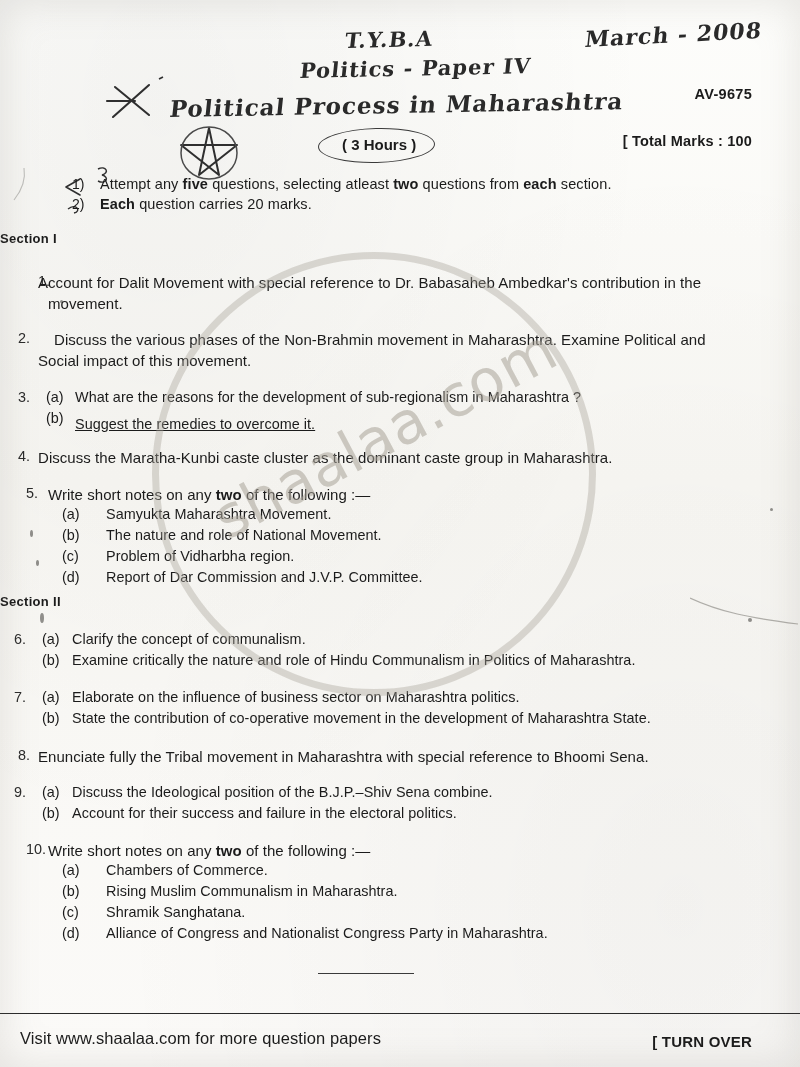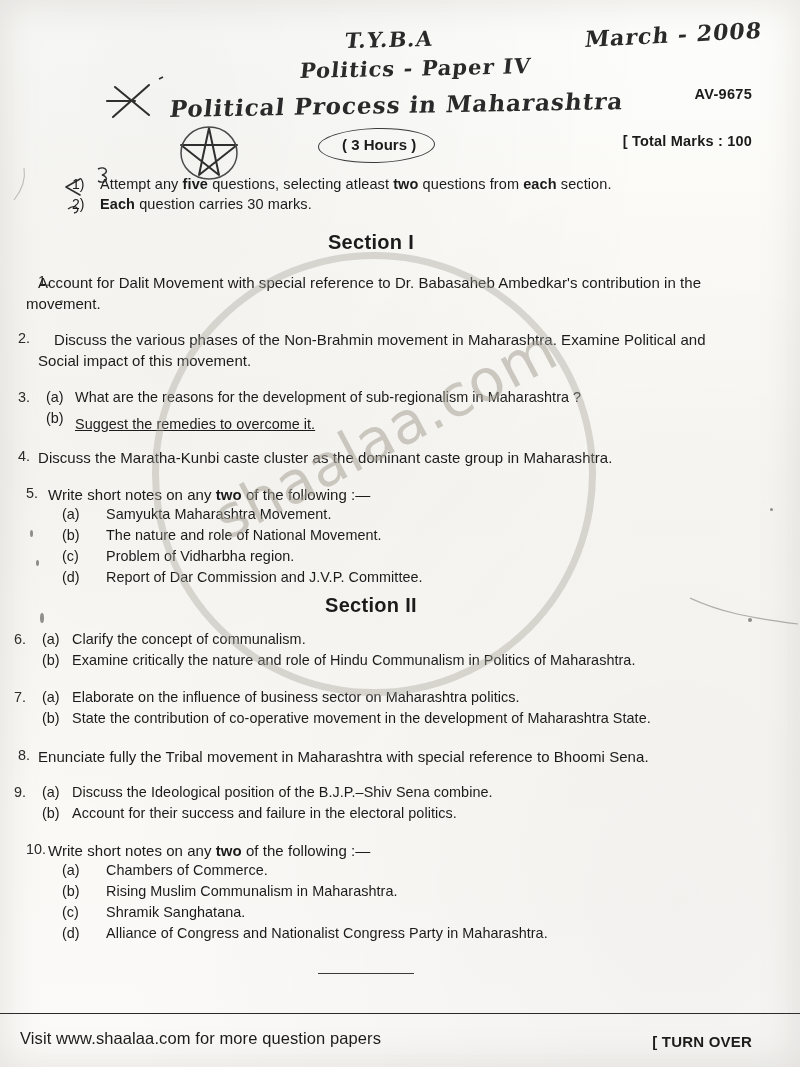--- a/index.html
+++ b/index.html
@@ -137,22 +137,22 @@
     position: absolute;
     font-size: 14px;
   }
   .instr-num-1 { left: 72px; top: 176px; }
   .instr-num-2 { left: 72px; top: 196px; }
 
   
   .section-head {
     position: absolute;
     width: 742px;
-    text-align: center;
-    font-size: 20px;
+    text-align: left;
+    font-size: 13px;
     font-weight: 700;
     letter-spacing: 0.3px;
   }
   .sec1 { top: 231px; }
   .sec2 { top: 594px; }
 
   .q {
     position: absolute;
     font-size: 15px;
     letter-spacing: 0.05px;
@@ -266,28 +266,28 @@
   <div class="hours">( 3 Hours )</div>
   <div class="total-marks">[ Total Marks : 100</div>
 
   <div class="instr-num instr-num-1">1)</div>
   <div class="instr instr-1">
     <span>Attempt any </span><b>five</b><span> questions, selecting atleast </span><b>two</b><span> questions from </span><b>each</b><span> section.</span>
   </div>
 
   <div class="instr-num instr-num-2">2)</div>
   <div class="instr instr-2">
-    <b>Each</b><span> question carries 30 marks.</span>
+    <b>Each</b><span> question carries 20 marks.</span>
   </div>
 
   <div class="section-head sec1">Section I</div>
 
   <div class="qnum" style="left:38px; top:273px;">1.</div>
   <div class="q" style="left:38px; top:273px;">Account for Dalit Movement with special reference to Dr. Babasaheb Ambedkar's contribution in the</div>
-  <div class="q" style="left:26px; top:294px;">movement.</div>
+  <div class="q" style="left:48px; top:294px;">movement.</div>
 
   <div class="qnum" style="left:18px; top:330px;">2.</div>
   <div class="q" style="left:54px; top:330px;">Discuss the various phases of the Non-Brahmin movement in Maharashtra.   Examine Political and</div>
   <div class="q" style="left:38px; top:351px;">Social impact of this movement.</div>
 
   <div class="qnum" style="left:18px; top:389px;">3.</div>
   <div class="sublabel" style="left:46px; top:389px;">(a)</div>
   <div class="sub" style="left:75px; top:389px;">What are the reasons for the development of sub-regionalism in Maharashtra ?</div>
   <div class="sublabel" style="left:46px; top:410px;">(b)</div>
   <div class="sub" style="left:75px; top:416px;text-decoration:underline;">Suggest the remedies to overcome it.</div>

